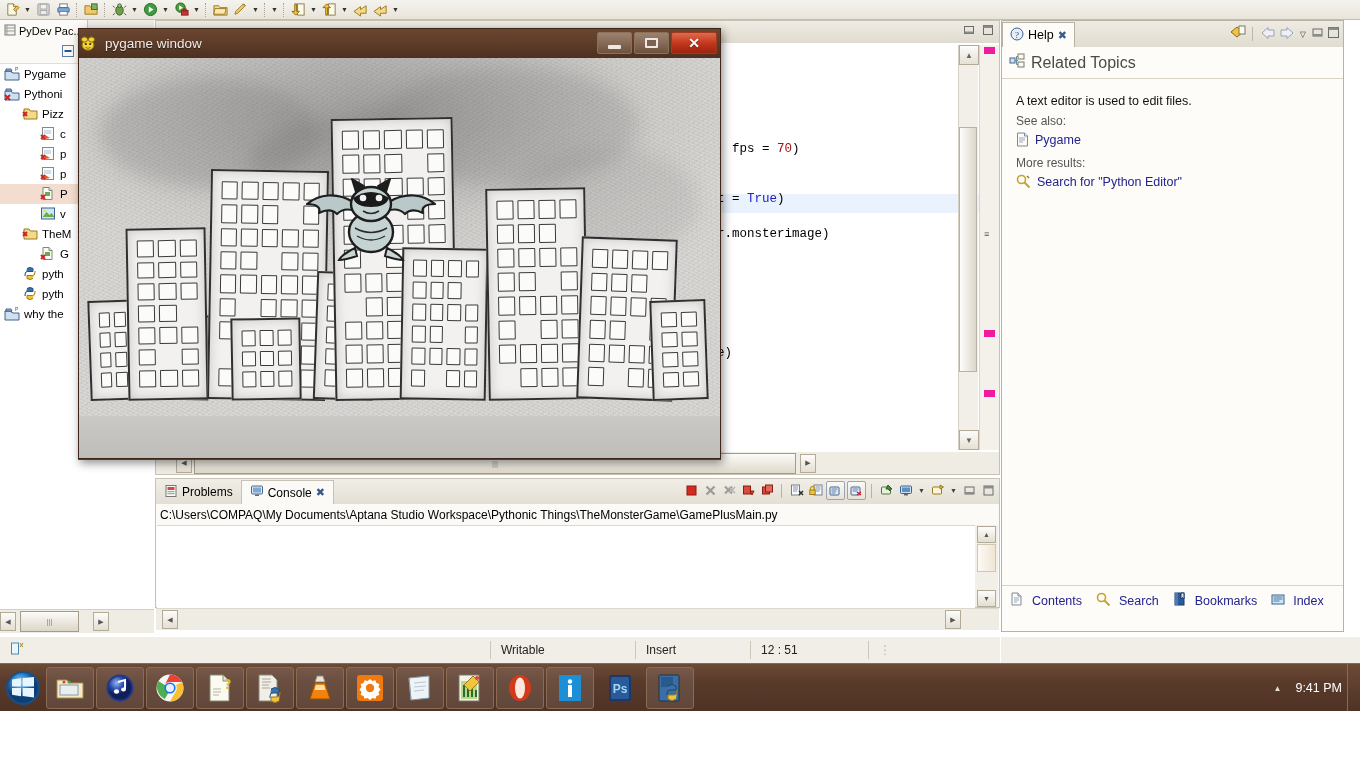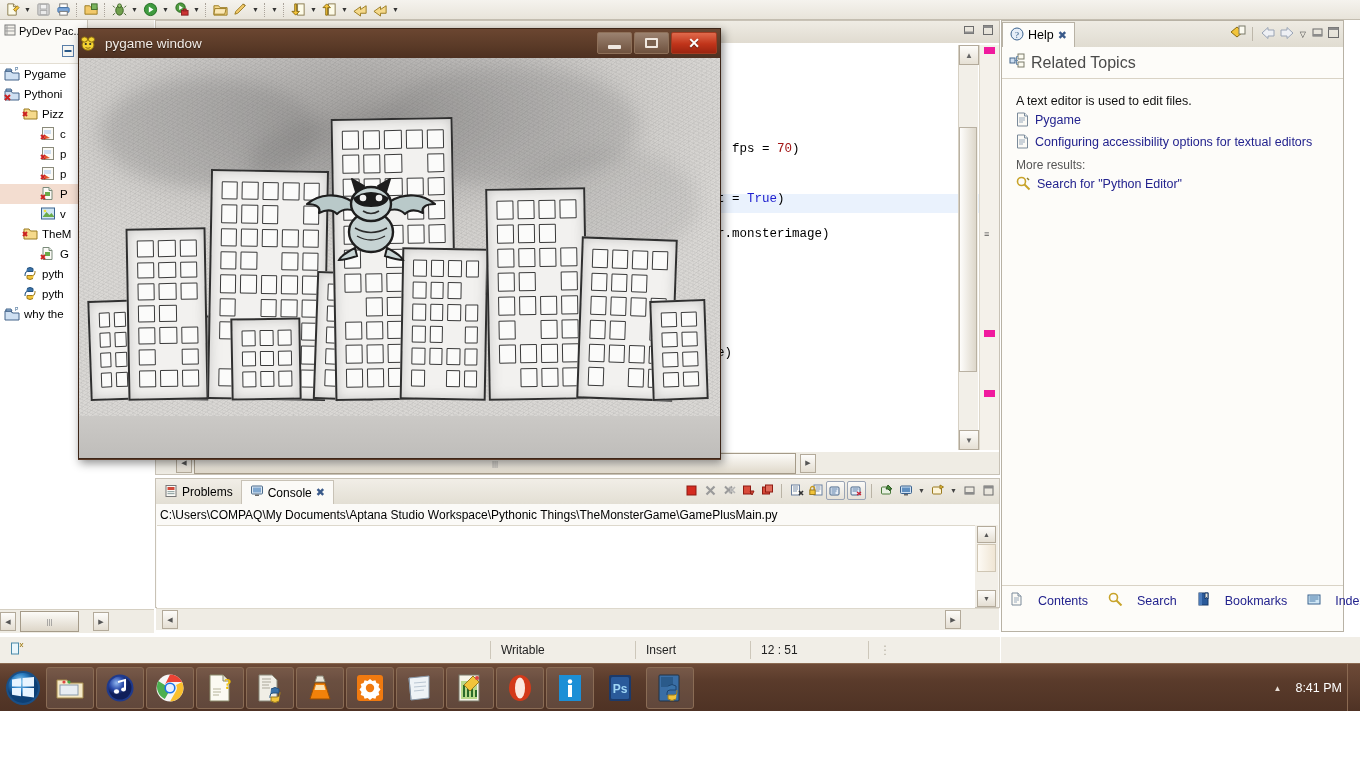--- a/index.html
+++ b/index.html
@@ -90,21 +90,21 @@
   #helphdr .t{font-size:16px;color:#4a4a4a;}
   #helpcontent{left:1008px;top:88px;width:329px;height:495px;background:#fdfcf9;}
   .hbanner{background:linear-gradient(#f2efe6,#ebe7dc);border:1px solid #ded8cb;border-left:3px solid #d8d2c4;
      padding:4px 8px;font-weight:bold;font-size:12.5px;color:#3a3a3a;box-sizing:border-box;}
   .hpara{padding:6px 8px 2px 8px;font-size:12.5px;color:#111;}
   .hlabel{padding:4px 8px 2px 8px;font-size:12px;color:#555;}
   .hlink{display:flex;gap:6px;align-items:flex-start;padding:2px 8px 2px 8px;font-size:12.5px;color:#2b2bb0;}
   .hlink .lt{text-decoration:none;color:#23238e;line-height:16px;}
   #helpgoto{left:1002px;top:585px;width:341px;height:45px;border-top:1px solid #d9d3c6;background:#fdfcf9;padding:4px 8px;box-sizing:border-box;}
   #helpgoto .gl{font-size:12px;color:#555;}
-  #helpgoto .row{display:flex;align-items:center;gap:14px;margin-top:2px;}
+  #helpgoto .row{display:flex;align-items:center;gap:8px;margin-top:2px;}
   #helpgoto .row .lk{font-size:12.5px;color:#23238e;margin-right:6px;}
 
   
   #statusbar{left:0;top:637px;width:1000px;height:26px;background:#f1eee7;
      display:flex;align-items:center;font-size:12px;color:#222;}
   #statusbar .cell{height:18px;display:flex;align-items:center;padding:0 10px;border-left:1px solid #cdc7ba;box-sizing:border-box;}
   #statusbar .first{border-left:none;}
   #srightbar{left:1001px;top:637px;width:359px;height:26px;background:#f1eee7;}
 
   
@@ -630,42 +630,33 @@
         <rect x="9" y="1" width="6" height="5" fill="#fbfaf0" stroke="#7a7a6a"></rect>
         <rect x="9" y="9" width="6" height="5" fill="#fbfaf0" stroke="#7a7a6a"></rect>
         <path d="M6 7.5h3M9 3.5H7.5v8H9" fill="none" stroke="#6a8aaa"></path>
       </svg>
   </span>
   <span class="t">Related Topics</span>
 </div>
 
 <div id="helpcontent" class="abs">
   <div class="hpara">A text editor is used to edit files.</div>
+  <div class="hlabel">See also:</div>
 
   <div class="hlink">
     <span style="flex:0 0 auto;">
       <svg width="13" height="15" viewBox="0 0 13 15">
           <path d="M1.5 1h7l3 3v10h-10z" fill="#fbfaf6" stroke="#7a8a9a"></path>
           <path d="M8.5 1v3h3" fill="#e8edf2" stroke="#7a8a9a"></path>
           <path d="M3 6h6M3 8h6M3 10h4" stroke="#9aaabb"></path>
         </svg>
     </span>
     <span class="lt">Pygame</span>
   </div>
 
-  <div class="hlink">
-    <span style="flex:0 0 auto;">
-      <svg width="13" height="15" viewBox="0 0 13 15">
-          <path d="M1.5 1h7l3 3v10h-10z" fill="#fbfaf6" stroke="#7a8a9a"></path>
-          <path d="M8.5 1v3h3" fill="#e8edf2" stroke="#7a8a9a"></path>
-          <path d="M3 6h6M3 8h6M3 10h4" stroke="#9aaabb"></path>
-        </svg>
-    </span>
-    <span class="lt">Configuring accessibility options for textual editors</span>
-  </div>
 
   <div class="hlabel">More results:</div>
 
   <div class="hlink">
     <span style="flex:0 0 auto;">
       <svg width="15" height="15" viewBox="0 0 15 15">
           <circle cx="5.5" cy="5.5" r="4" fill="none" stroke="#c8a32a" stroke-width="1.6"></circle>
           <path d="M8.5 8.5l5 5" stroke="#c8a32a" stroke-width="2"></path>
           <path d="M11 2l2 2" stroke="#8a7b2a" stroke-width="1.4"></path>
         </svg>
@@ -850,21 +841,21 @@
         <svg width="30" height="30" viewBox="0 0 30 30">
           <rect x="4" y="2" width="20" height="26" rx="1" fill="#3a6ea5" stroke="#234"></rect>
           <rect x="6" y="4" width="12" height="10" fill="#2a5a8a"></rect>
           <path d="M13 13q4-3 8 0v4h-6q-3 0-3 3v2" fill="#3a72a8" stroke="#1e4570"></path>
           <path d="M21 26q-4 3-8 0v-4h6q3 0 3-3v-2" fill="#f2c43a" stroke="#9a7b20"></path>
         </svg>
       </div>
     </div>
   <div id="clock">
     <span id="trayup">▲</span>
-    <span>8:41 PM</span>
+    <span>9:41 PM</span>
   </div>
   <div id="desktoppeek"></div>
 </div>
 <div id="belowtaskbar" class="abs"></div>
 
 <div id="pygame" class="abs">
   <div id="pgtitle">
     <span style="display:flex;">
       <svg width="18" height="18" viewBox="0 0 18 18">
         <ellipse cx="9" cy="10" rx="6" ry="5.2" fill="#f4d433" stroke="#8a6b10"></ellipse>

